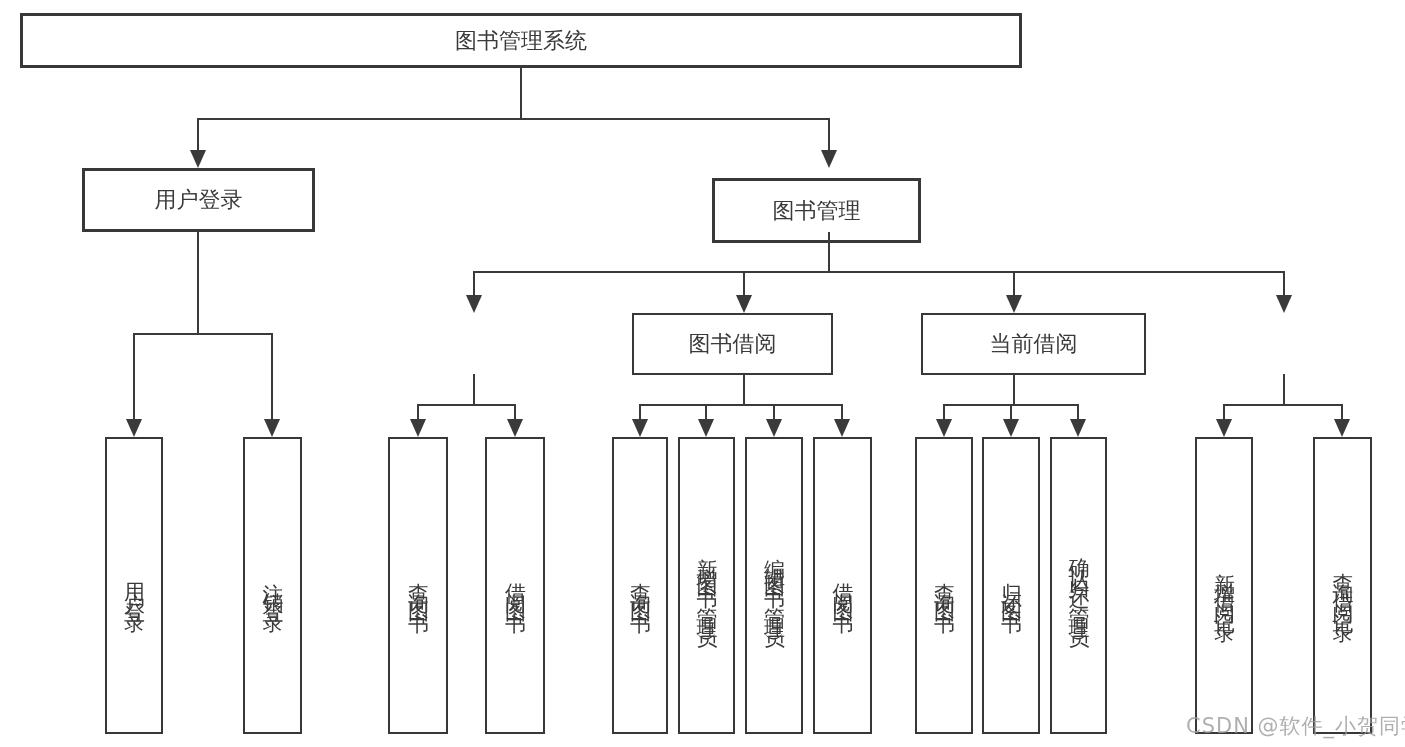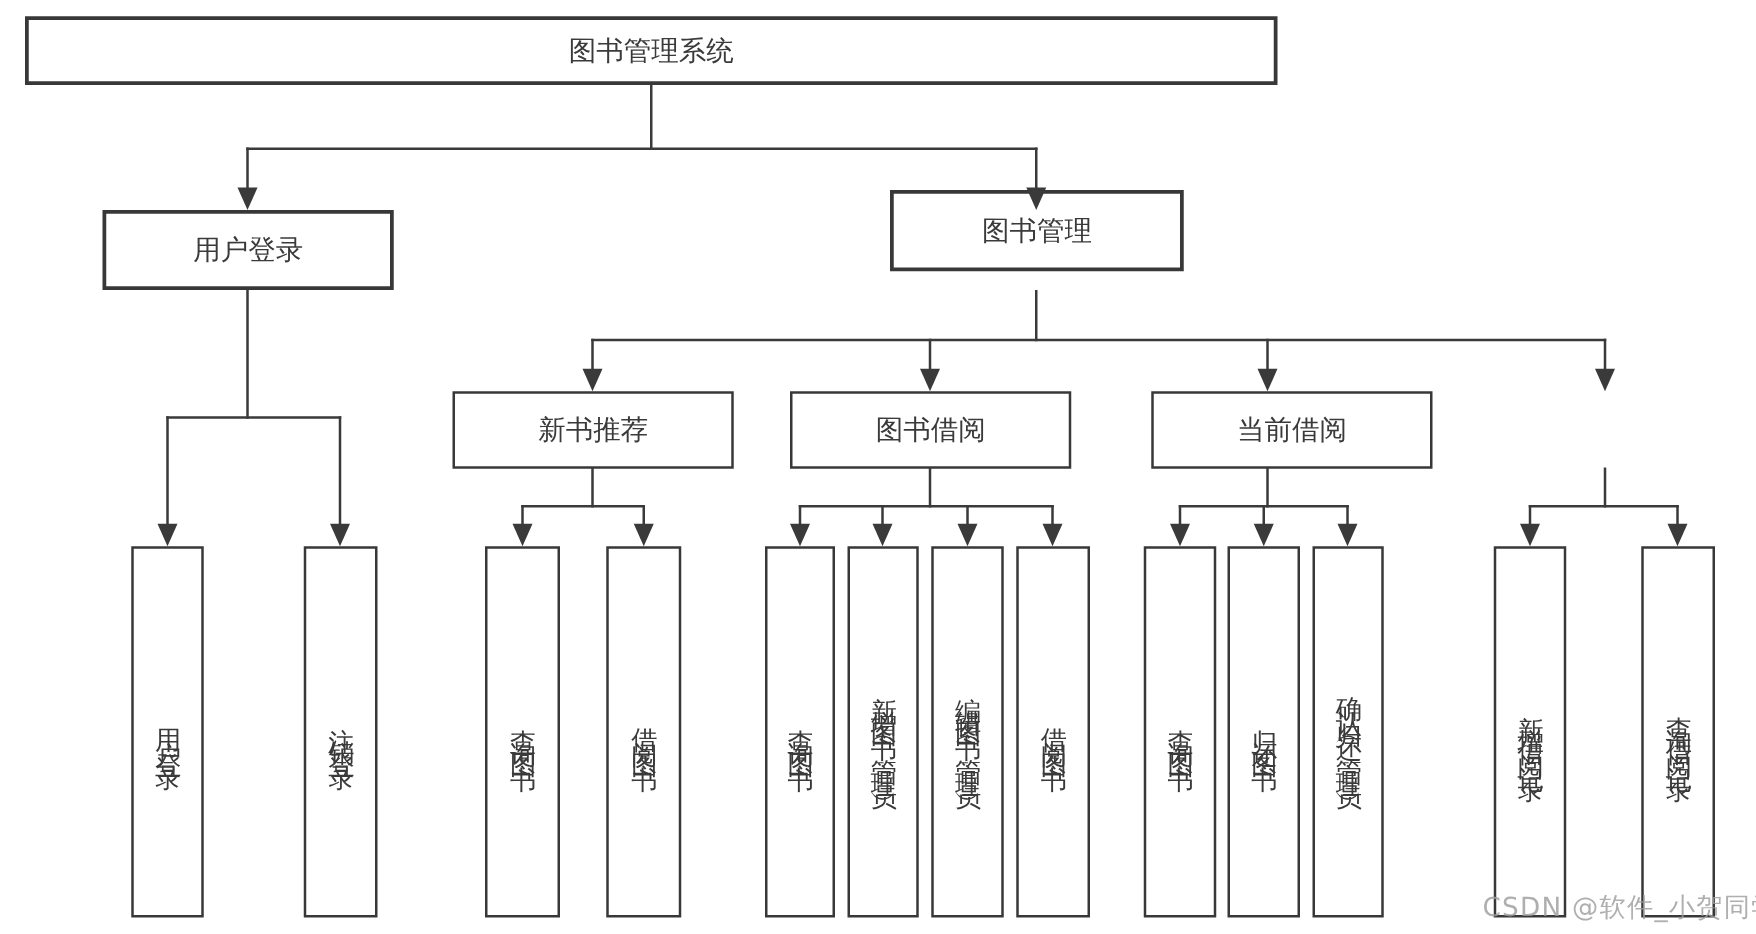--- a/index.html
+++ b/index.html
@@ -22,28 +22,25 @@
 
 <div id="canvas">
 
   <div class="box" style="left:20px;top:13px;width:1002px;height:55px;">
     <span class="hlabel">图书管理系统</span>
   </div>
 
   <div class="box" style="left:82px;top:168px;width:233px;height:64px;">
     <span class="hlabel">用户登录</span>
   </div>
-  <div class="box" style="left:712px;top:152px;width:235px;height:65px;">
+  <div class="box" style="left:712px;top:178px;width:209px;height:65px;">
     <span class="hlabel">图书管理</span>
   </div>
 
-  <div class="box thin" style="left:362px;top:313px;width:225px;height:62px;">
-    <span class="hlabel">新书推荐</span>
-  </div>
-  <div class="box thin" style="left:632px;top:313px;width:225px;height:62px;font-family:Liberation Mono, monospace;">
+  <div class="box thin" style="left:632px;top:313px;width:201px;height:62px;font-family:Liberation Mono, monospace;">
     <span class="hlabel">图书借阅</span>
   </div>
   <div class="box thin" style="left:902px;top:313px;width:225px;height:62px;margin-left:19px;">
     <span class="hlabel">当前借阅</span>
   </div>
 
   <div class="box thin vbox" style="left:105px;top:437px;width:58px;height:297px;">
     <span class="vlabel">用户登录</span>
   </div>
   <div class="box thin vbox" style="left:243px;top:437px;width:59px;height:297px;">

